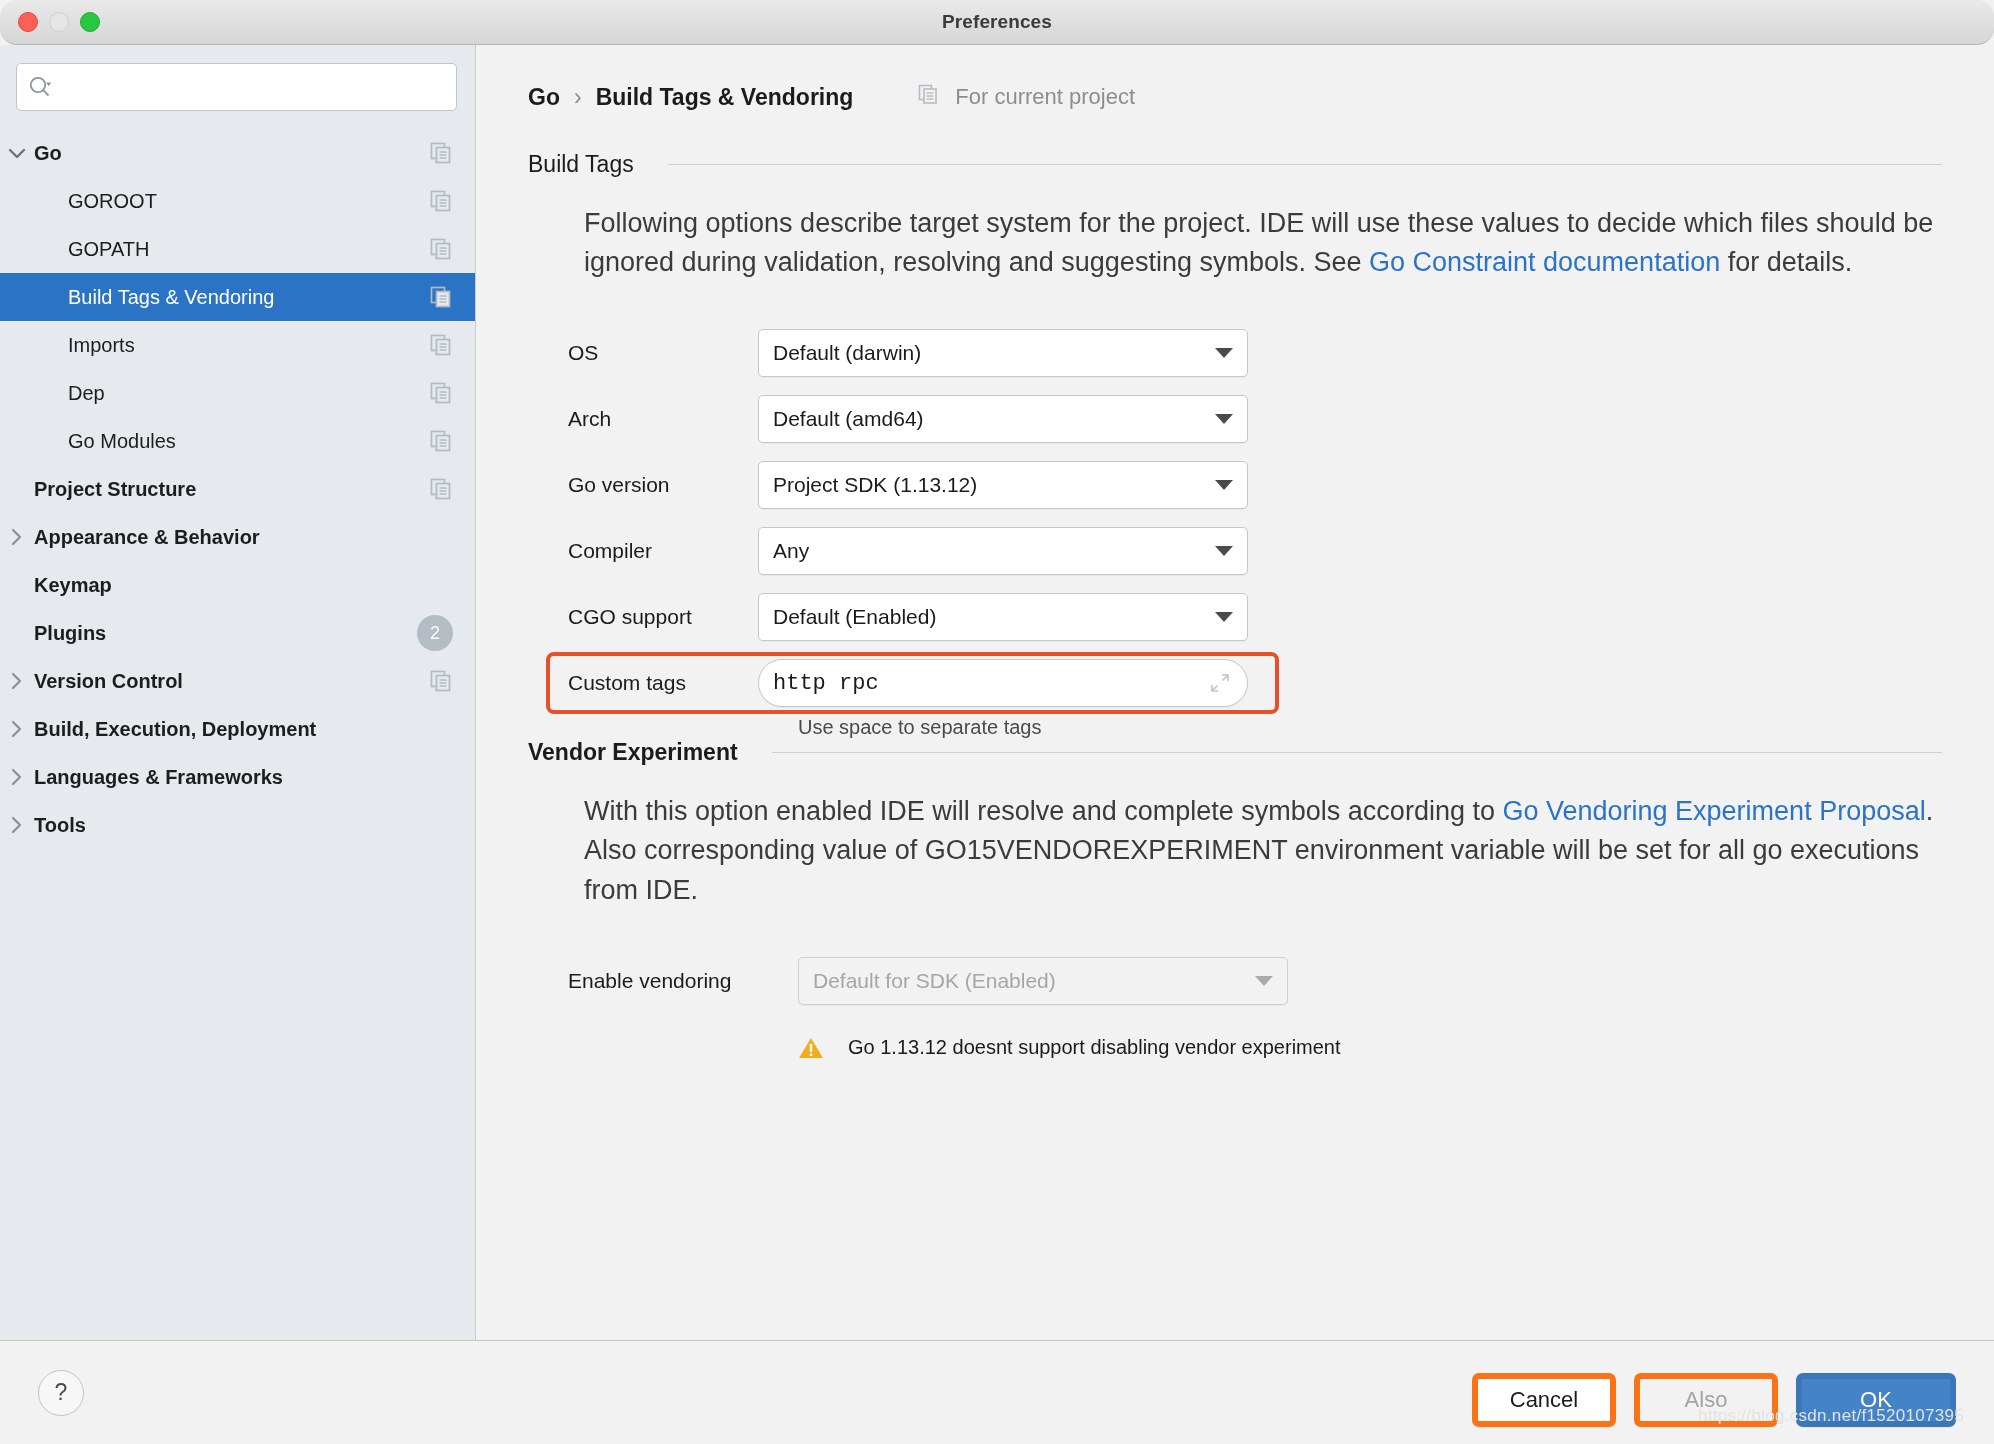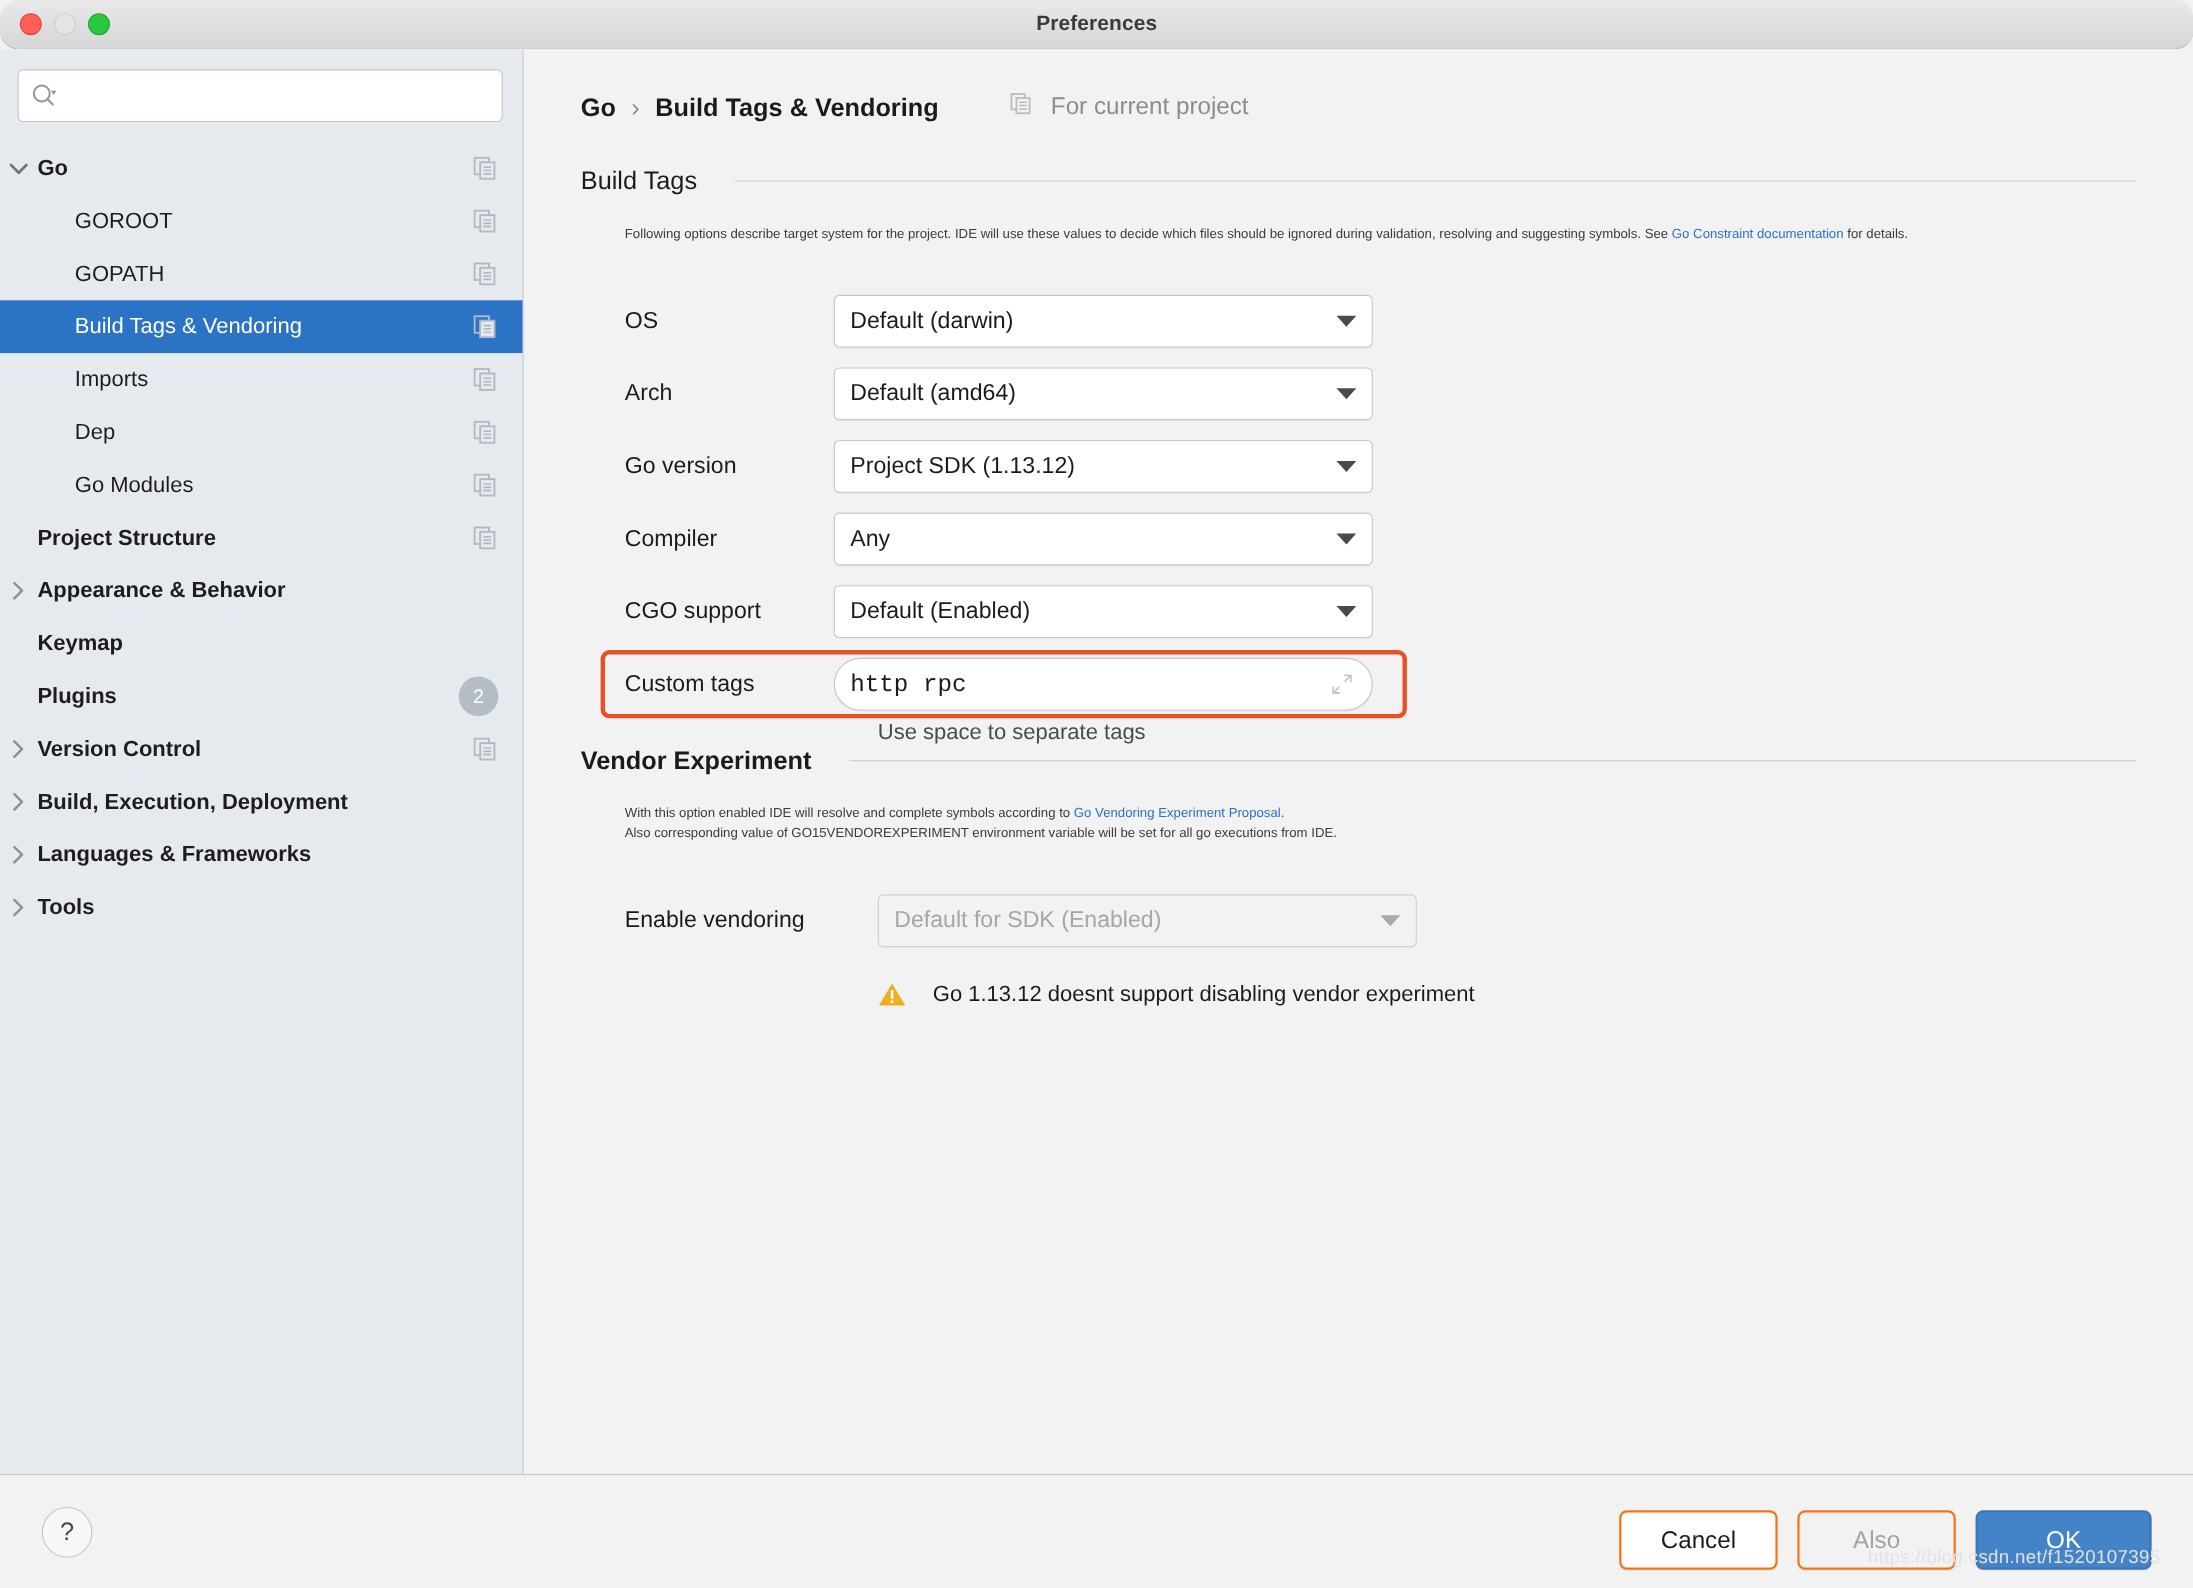--- a/index.html
+++ b/index.html
@@ -134,22 +134,22 @@
   }
 
   .section-head {
     display: flex; align-items: center; gap: 34px;
     margin-bottom: 26px;
   }
   .section-title { font-size: 23px; color: #1b1b1b; white-space: nowrap; }
   .section-rule { flex: 1 1 auto; height: 1px; background: #cfcfcf; }
 
   .section-desc {
-    font-size: 12px; color: #3b3b3b; line-height: 1.45;
-    margin-left: 40px; max-width: 1430px;
+    font-size: 27px; color: #3b3b3b; line-height: 1.45;
+    margin-left: 56px; max-width: 1430px;
   }
   a.link { color: #2b72c9; text-decoration: none; }
 
   .fields { margin: 38px 0 0 40px; }
   .field-row {
     display: flex; align-items: center;
     height: 66px;
   }
   .field-label {
     width: 190px; flex: 0 0 190px;
@@ -219,21 +219,21 @@
   }
   .help-btn {
     width: 46px; height: 46px; border-radius: 50%;
     border: 1px solid #c3c3c3; background: #f7f7f7;
     color: #4a4a4a; font-size: 23px;
     display: flex; align-items: center; justify-content: center;
   }
   .footer-spacer { flex: 1 1 auto; }
   .btn {
     height: 54px; min-width: 144px;
-    border-radius: 7px; border: 2px solid #f97316;
+    border-radius: 7px; border: 6px solid #f97316;
     background: #ffffff; color: #1b1b1b;
     font-family: "Liberation Sans", sans-serif;
     font-size: 22px;
     display: flex; align-items: center; justify-content: center;
     margin-left: 18px;
     box-shadow: 0 1px 1px rgba(0,0,0,0.06);
     margin-top: 14px;
   }
   .btn.muted { background: #f2f2f2; color: #a3a3a3; }
   .btn.primary {

